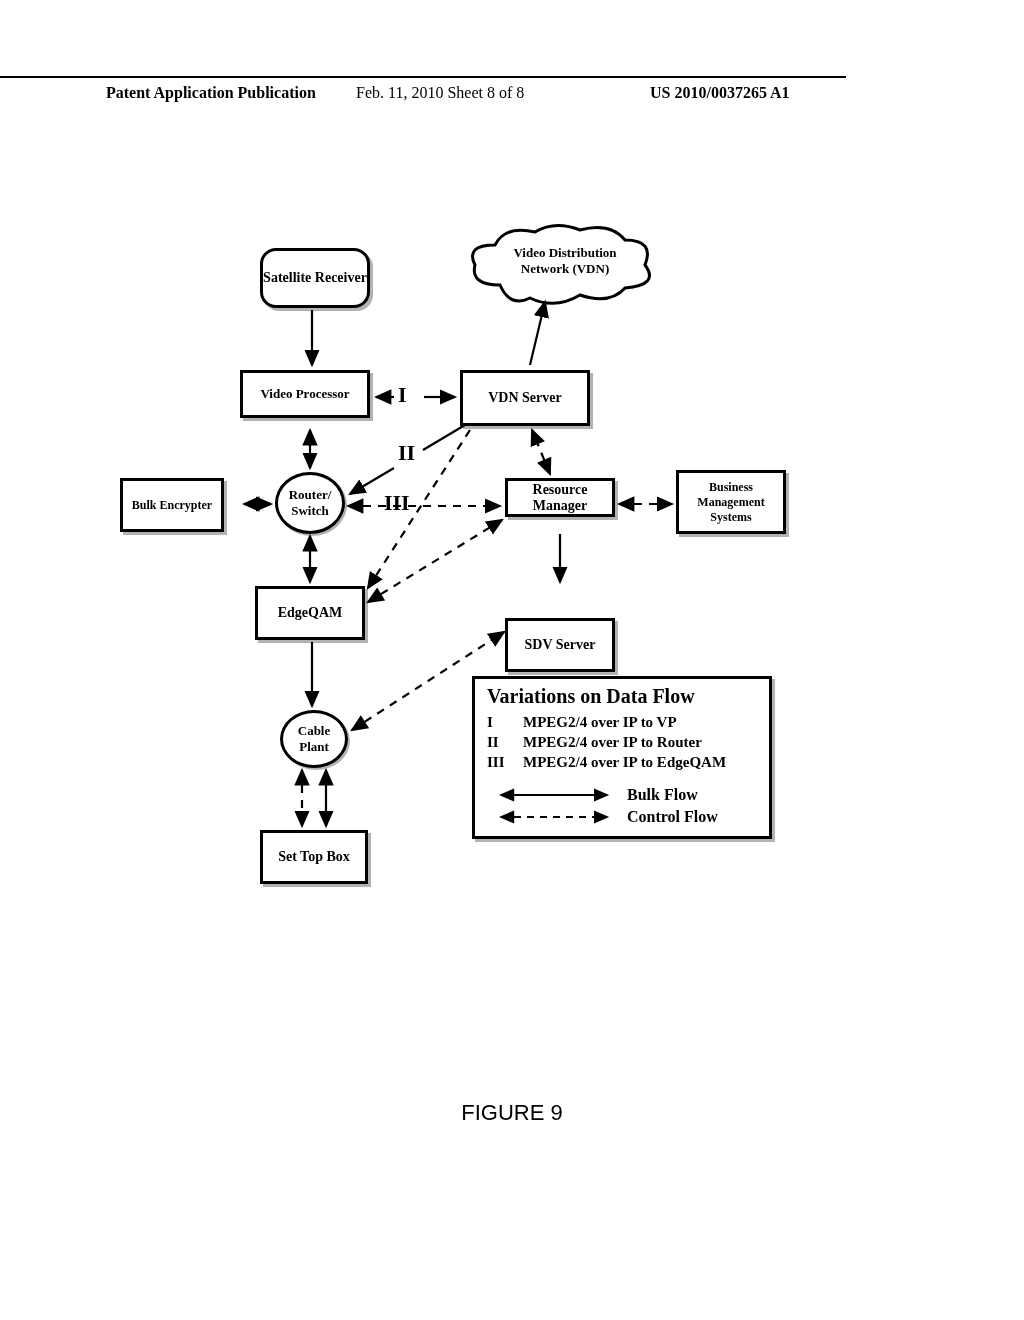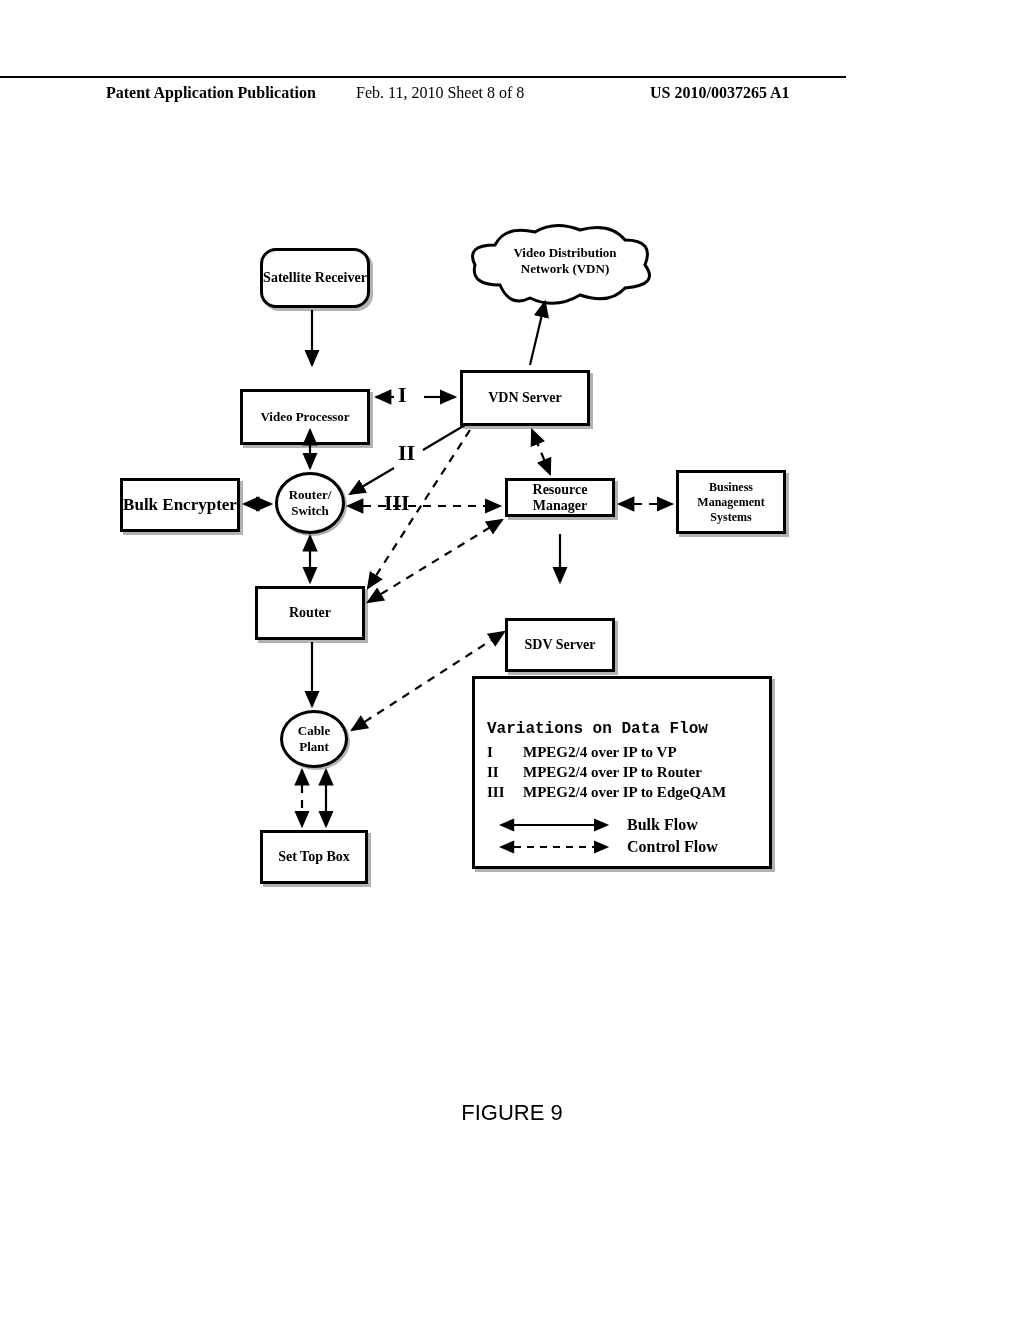--- a/index.html
+++ b/index.html
@@ -7,21 +7,21 @@
   .page { width: 1024px; height: 1320px; position: relative; }
   .header { position: absolute; top: 76px; left: 0; width: 846px; height: 30px; border-top: 2px solid #000; }
   .hdr-left { position: absolute; left: 106px; top: 6px; font-size: 16px; font-weight: bold; }
   .hdr-mid  { position: absolute; left: 356px; top: 6px; font-size: 16px; }
   .hdr-right{ position: absolute; left: 650px; top: 6px; font-size: 16px; font-weight: bold; }
   .node-box { position: absolute; border: 3px solid #000; background: #fff; display: flex; align-items: center; justify-content: center; font-weight: bold; font-size: 14px; text-align: center; box-shadow: 3px 3px 0 rgba(0,0,0,0.3); }
   .node-circle { position: absolute; border: 3px solid #000; background: #fff; border-radius: 50%; display: flex; align-items: center; justify-content: center; font-weight: bold; font-size: 13px; text-align: center; box-shadow: 2px 2px 0 rgba(0,0,0,0.3); }
   .cloud { position: absolute; }
   .label-free { position: absolute; font-weight: bold; font-family: "Times New Roman", serif; }
   .legend-box { position: absolute; border: 3px solid #000; background: #fff; padding: 6px 12px 10px 12px; box-shadow: 3px 3px 0 rgba(0,0,0,0.3); }
-  .legend-title { font-size: 16px; font-weight: bold; font-family: Liberation Mono, monospace; margin-bottom: 6px; margin-top: 35px; }
+  .legend-title { font-size: 20px; font-weight: bold; font-family: Liberation Serif, serif; margin-bottom: 6px; }
   .legend-row { display: flex; align-items: center; font-size: 15px; font-weight: bold; margin: 3px 0; }
   .legend-key { width: 36px; font-family: "Times New Roman", serif; }
   .legend-arrow-row { display: flex; align-items: center; margin: 4px 0 0 8px; font-size: 16px; font-weight: bold; }
   .legend-arrow-row svg { margin-right: 12px; flex-shrink: 0; }
   .fig-caption { position: absolute; left: 0; width: 1024px; top: 1100px; text-align: center; font-size: 22px; font-family: Arial, sans-serif; }
   svg.wires { position: absolute; left: 0; top: 0; width: 1024px; height: 1320px; pointer-events: none; }
 </style>
 </head>
 <body>
 
@@ -34,27 +34,27 @@
   </div>
 
   <div class="cloud" style="left:460px; top:220px;">
     <svg width="200" height="90">
       <path d="M 40 65 Q 10 65 15 45 Q 5 25 35 25 Q 45 5 75 12 Q 95 0 120 10 Q 150 2 165 20 Q 195 20 185 45 Q 200 65 165 68 Q 150 85 120 75 Q 95 90 70 78 Q 50 88 40 65 Z" fill="#fff" stroke="#000" stroke-width="3"></path>
     </svg>
     <div style="position:absolute; left:30px; top:25px; width:150px; font-size:13px; font-weight:bold; text-align:center;">Video Distribution Network (VDN)</div>
   </div>
 
   <div class="node-box" style="left:260px; top:248px; width:110px; height:60px;border-radius:16px;">Satellite Receiver</div>
-  <div class="node-box" style="left:240px; top:389px; width:130px; height:56px; font-size:13px;">Video Processor</div>
+  <div class="node-box" style="left:240px; top:370px; width:130px; height:48px; font-size:13px;">Video Processor</div>
   <div class="node-box" style="left:460px; top:370px; width:130px; height:56px;">VDN Server</div>
-  <div class="node-box" style="left:120px; top:478px; width:120px; height:54px; font-size:17px;">Bulk Encrypter</div>
+  <div class="node-box" style="left:120px; top:478px; width:104px; height:54px; font-size:12px;">Bulk Encrypter</div>
   <div class="node-circle" style="left:275px; top:472px; width:70px; height:62px;">Router/ Switch</div>
   <div class="node-box" style="left:505px; top:478px; width:110px; height:39px;">Resource Manager</div>
   <div class="node-box" style="left:676px; top:470px; width:110px; height:64px; font-size:12px;">Business Management Systems</div>
-  <div class="node-box" style="left:255px; top:586px; width:110px; height:54px;">Router</div>
+  <div class="node-box" style="left:255px; top:586px; width:110px; height:54px;">EdgeQAM</div>
   <div class="node-box" style="left:505px; top:618px; width:110px; height:54px;">SDV Server</div>
   <div class="node-circle" style="left:280px; top:710px; width:68px; height:58px;">Cable Plant</div>
   <div class="node-box" style="left:260px; top:830px; width:108px; height:54px;">Set Top Box</div>
 
   <div class="label-free" style="left:398px; top:382px; font-size:22px;">I</div>
   <div class="label-free" style="left:398px; top:440px; font-size:22px;">II</div>
   <div class="label-free" style="left:384px; top:490px; font-size:22px;">III</div>
 
   <div class="legend-box" style="left:472px; top:676px; width:300px;">
     <div class="legend-title">Variations on Data Flow</div>

